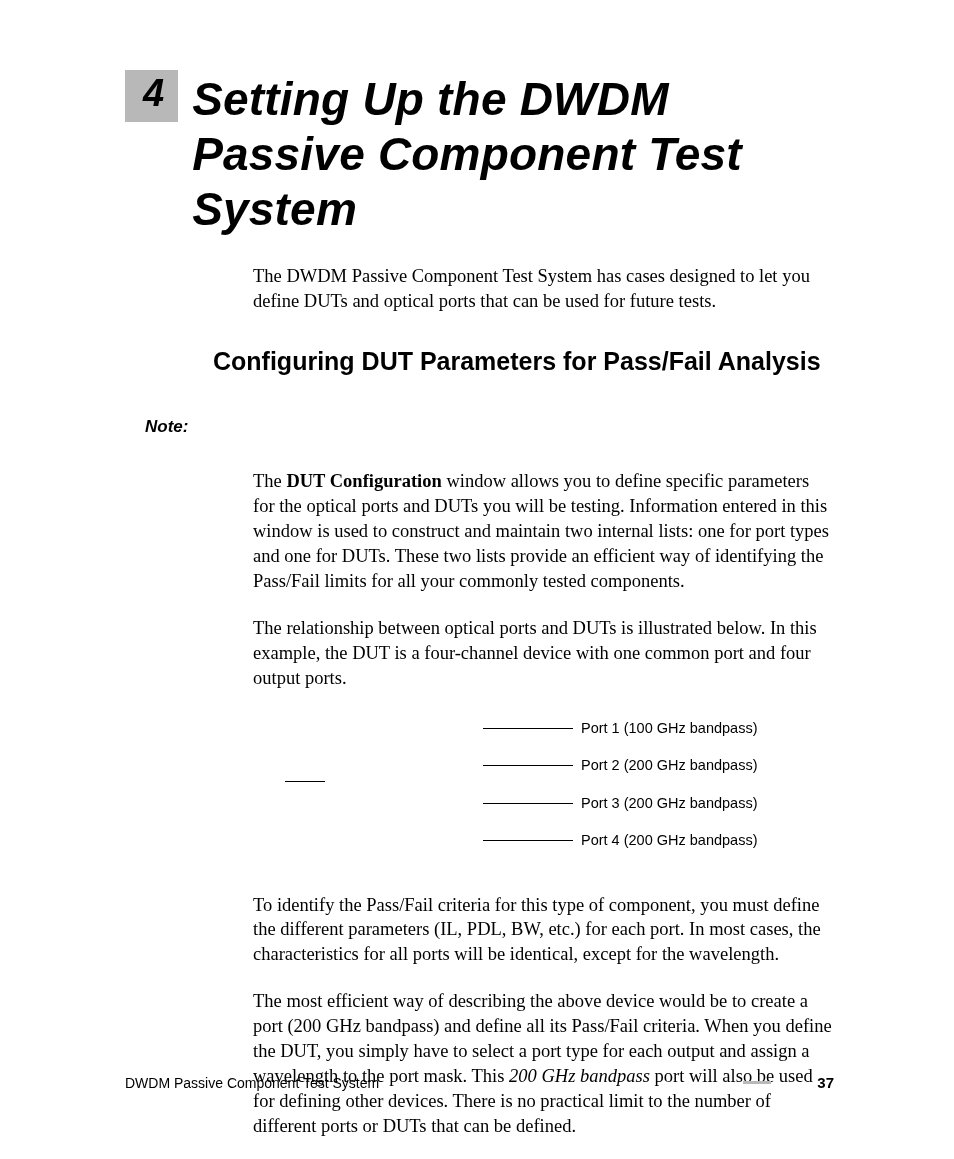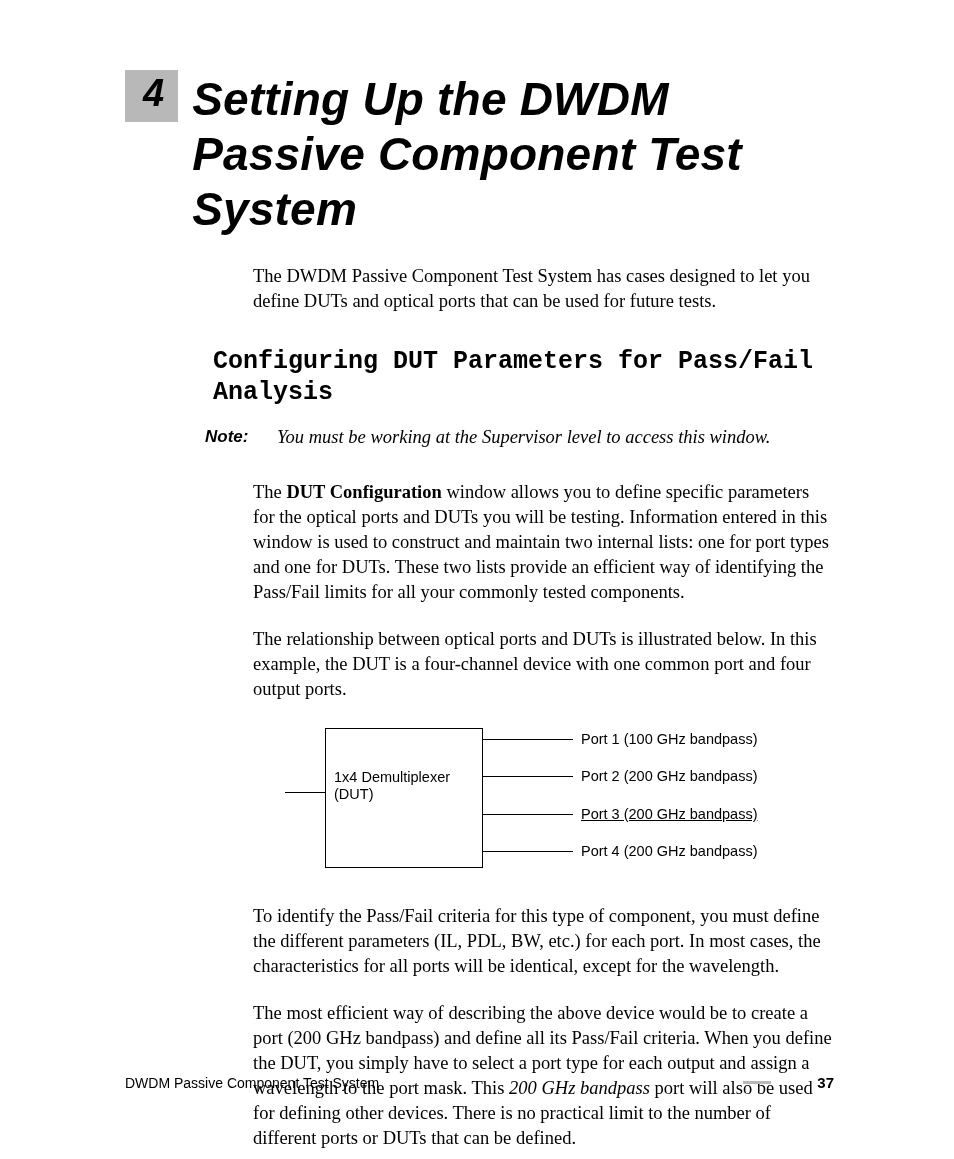--- a/index.html
+++ b/index.html
@@ -38,29 +38,29 @@
       margin-top: 2px;
     }
     .intro-para {
       margin-left: 128px;
       font-size: 18.5px;
       line-height: 1.35;
       margin-bottom: 32px;
     }
     .section-heading {
       margin-left: 88px;
-      font-family: Liberation Mono, monospace;
+      font-family: Liberation Sans, sans-serif;
       font-weight: 700;
       font-size: 25px;
       line-height: 1.25;
-      margin-bottom: 19px;
+      margin-bottom: 40px;
     }
     .note-row {
       display: flex;
-      margin-left: 80px;
+      margin-left: 20px;
       margin-bottom: 32px;
       font-size: 18.5px;
     }
     .note-label {
       font-family: Verdana, Arial, sans-serif;
       font-weight: 700;
       font-style: italic;
       font-size: 17px;
       margin-right: 14px;
       min-width: 58px;
@@ -108,21 +108,21 @@
     .diagram .out-line {
       position: absolute;
       left: 198px;
       height: 1px;
       background: #000;
       width: 90px;
     }
     .diagram .out-label { position: absolute; left: 296px; white-space: nowrap; }
     .diagram .l1 { top: 15px; } .diagram .t1 { top: 7px; }
     .diagram .l2 { top: 52px; } .diagram .t2 { top: 44px; }
-    .diagram .l3 { top: 90px; } .diagram .t3 { top: 82px; text-decoration: underline; }
+    .diagram .l3 { top: 90px; } .diagram .t3 { top: 82px; }
     .diagram .l4 { top: 127px; } .diagram .t4 { top: 119px; }
 
     .footer {
       position: absolute;
       left: 125px;
       right: 120px;
       bottom: 68px;
       display: flex;
       justify-content: space-between;
       align-items: center;
@@ -153,35 +153,30 @@
   <div class="chapter-number">4</div>
   <div class="chapter-title">Setting Up the DWDM Passive Component Test System</div>
 </div>
 
 <p class="intro-para">The DWDM Passive Component Test System has cases designed to let you define DUTs and optical ports that can be used for future tests.</p>
 
 <h2 class="section-heading">Configuring DUT Parameters for Pass/Fail Analysis</h2>
 
 <div class="note-row">
   <span class="note-label">Note:</span>
-  <span class="note-text">You must be working at the Supervisor level to access this window.</span>
 </div>
 
 <p class="body-para">
   <span>The </span><span class="bold">DUT Configuration</span><span> window allows you to define specific parameters for the optical ports and DUTs you will be testing. Information entered in this window is used to construct and maintain two internal lists: one for port types and one for DUTs. These two lists provide an efficient way of identifying the Pass/Fail limits for all your commonly tested components.</span>
 </p>
 
 <p class="body-para">The relationship between optical ports and DUTs is illustrated below. In this example, the DUT is a four-channel device with one common port and four output ports.</p>
 
 <div class="diagram">
   <div class="input-line"></div>
-  <div class="dut-box">
-    <div class="dut-label">1x4 Demultiplexer</div>
-    <div class="dut-label">(DUT)</div>
-  </div>
   <div class="out-line l1"></div>
   <div class="out-label t1">Port 1 (100 GHz bandpass)</div>
   <div class="out-line l2"></div>
   <div class="out-label t2">Port 2 (200 GHz bandpass)</div>
   <div class="out-line l3"></div>
   <div class="out-label t3">Port 3 (200 GHz bandpass)</div>
   <div class="out-line l4"></div>
   <div class="out-label t4">Port 4 (200 GHz bandpass)</div>
 </div>
 

